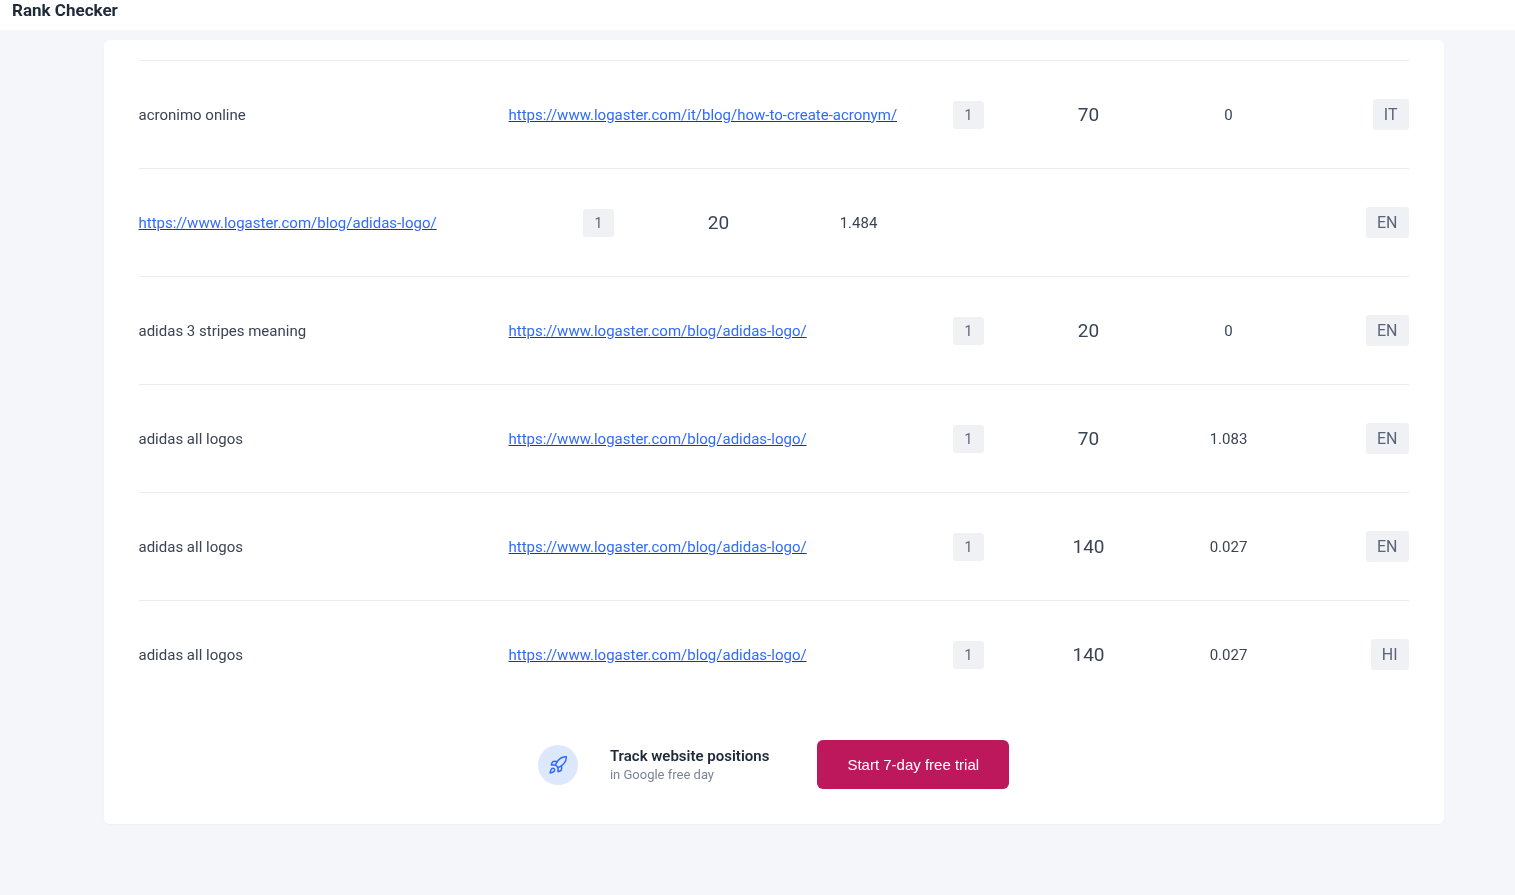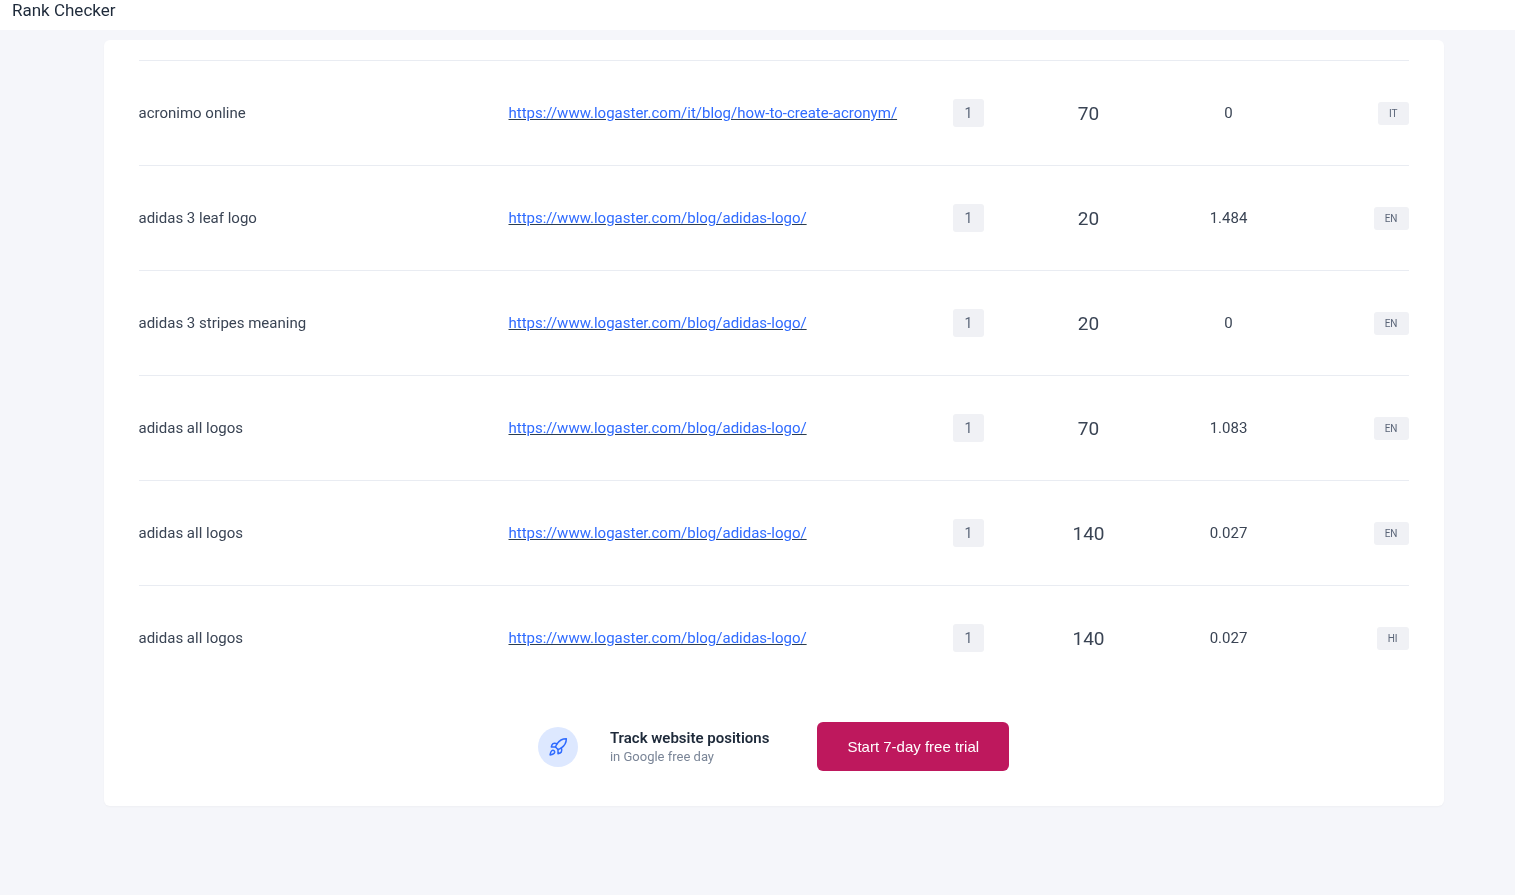--- a/index.html
+++ b/index.html
@@ -14,21 +14,21 @@
       width: 1515px;
       height: 895px;
       overflow: hidden;
     }
     .page-header {
       padding: 0 0 10px 12px;
       background: #fff;
     }
     .page-title {
       font-size: 17px;
-      font-weight: 400;
+      font-weight: 700;
       color: #1e2a3a;
     }
     .main-container {
       display: flex;
       justify-content: center;
       padding: 10px 60px 40px 92px;
     }
     .card {
       background: #fff;
       width: 100%;
@@ -97,21 +97,21 @@
     .col-lang {
       flex: 1;
       text-align: right;
     }
     .lang-badge {
       display: inline-block;
       background: #f0f1f5;
       color: #5a6578;
       padding: 6px 11px;
       border-radius: 3px;
-      font-size: 10px;
+      font-size: 16px;
     }
     .cta-row {
       display: flex;
       align-items: center;
       justify-content: center;
       gap: 48px;
       padding-top: 32px;
     }
     .cta-info {
       display: flex;
@@ -172,21 +172,20 @@
           <span class="rank-badge">1</span>
         </div>
         <div class="col-vol">70</div>
         <div class="col-cpc">0</div>
         <div class="col-lang">
           <span class="lang-badge">IT</span>
         </div>
       </div>
 
       <div class="table-row">
-        <div class="col-keyword">adidas 3 leaf logo</div>
         <div class="col-url">
           <a href="#">https://www.logaster.com/blog/adidas-logo/</a>
         </div>
         <div class="col-rank">
           <span class="rank-badge">1</span>
         </div>
         <div class="col-vol">20</div>
         <div class="col-cpc">1.484</div>
         <div class="col-lang">
           <span class="lang-badge">EN</span>

